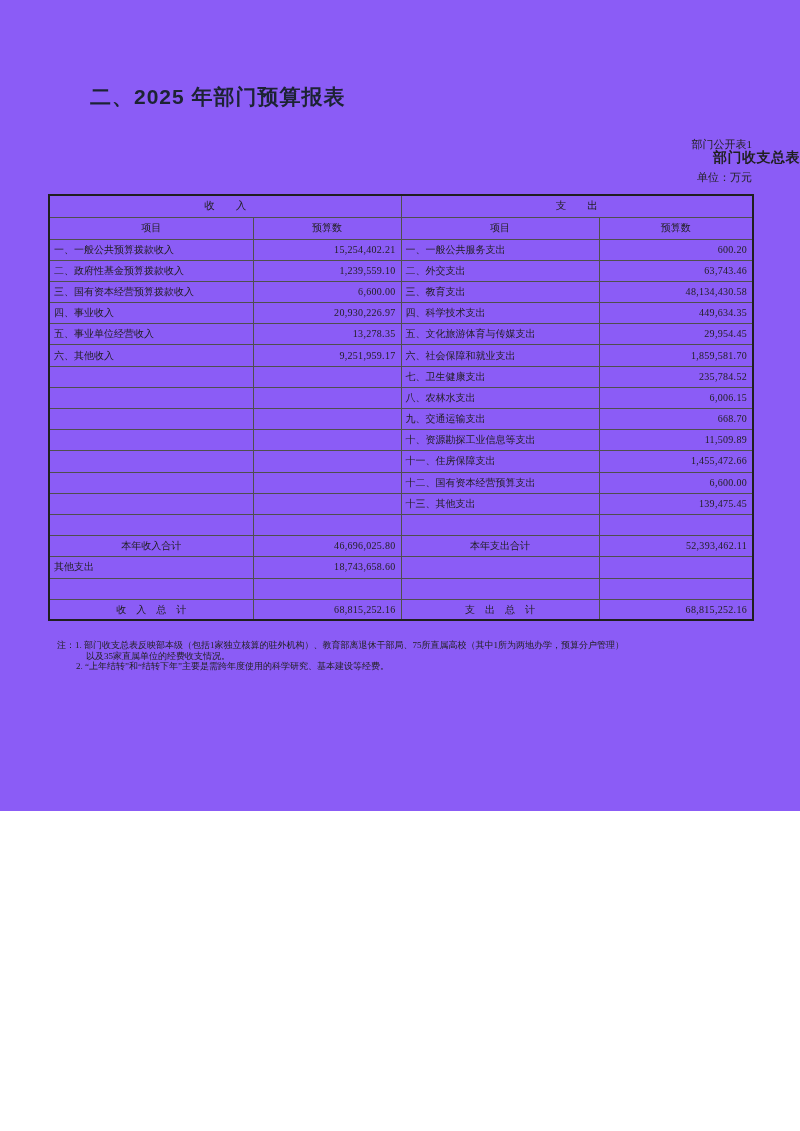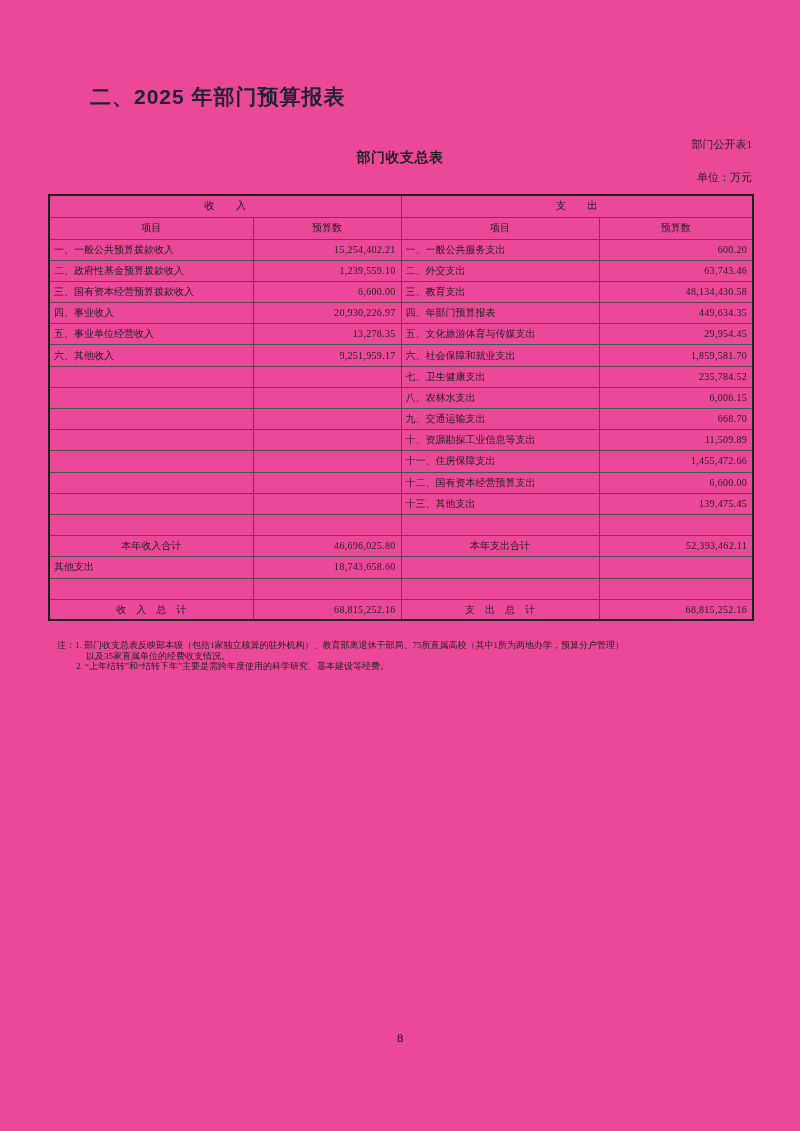--- a/index.html
+++ b/index.html
@@ -1,21 +1,21 @@
 <!DOCTYPE html>
 <html><head>
 <meta charset="utf-8">
 <style>
   * { margin: 0; padding: 0; box-sizing: border-box; }
   html, body { background: #ffffff; }
   .page {
     position: relative;
     width: 800px;
-    height: 1131px;
-    background: #ec4899;
+    height: 811px;
+    background: #8b5cf6;
     font-family: "Liberation Serif", "DejaVu Serif", serif;
     color: #1a1a1a;
     overflow: hidden;
   }
   .doc-heading {
     position: absolute;
     left: 90px;
     top: 83px;
     font-family: "Liberation Sans", "DejaVu Sans", sans-serif;
     font-size: 21px;
@@ -29,21 +29,21 @@
     right: 48px;
     top: 137px;
     font-size: 11px;
     color: #222;
   }
   .table-title {
     position: absolute;
     left: 0;
     top: 149px;
     width: 800px;
-    text-align: center;
+    text-align: right;
     font-family: Liberation Serif, serif;
     font-size: 14px;
     font-weight: bold;
     color: #1f1f1f;
     letter-spacing: 0.5px;
   }
   .unit-label {
     position: absolute;
     right: 48px;
     top: 170px;
@@ -146,21 +146,21 @@
       </tr>
       <tr class="datarow">
         <td class="item">三、国有资本经营预算拨款收入</td>
         <td class="val">6,600.00</td>
         <td class="item">三、教育支出</td>
         <td class="val">48,134,430.58</td>
       </tr>
       <tr class="datarow">
         <td class="item">四、事业收入</td>
         <td class="val">20,930,226.97</td>
-        <td class="item">四、年部门预算报表</td>
+        <td class="item">四、科学技术支出</td>
         <td class="val">449,634.35</td>
       </tr>
       <tr class="datarow">
         <td class="item">五、事业单位经营收入</td>
         <td class="val">13,278.35</td>
         <td class="item">五、文化旅游体育与传媒支出</td>
         <td class="val">29,954.45</td>
       </tr>
       <tr class="datarow">
         <td class="item">六、其他收入</td>

